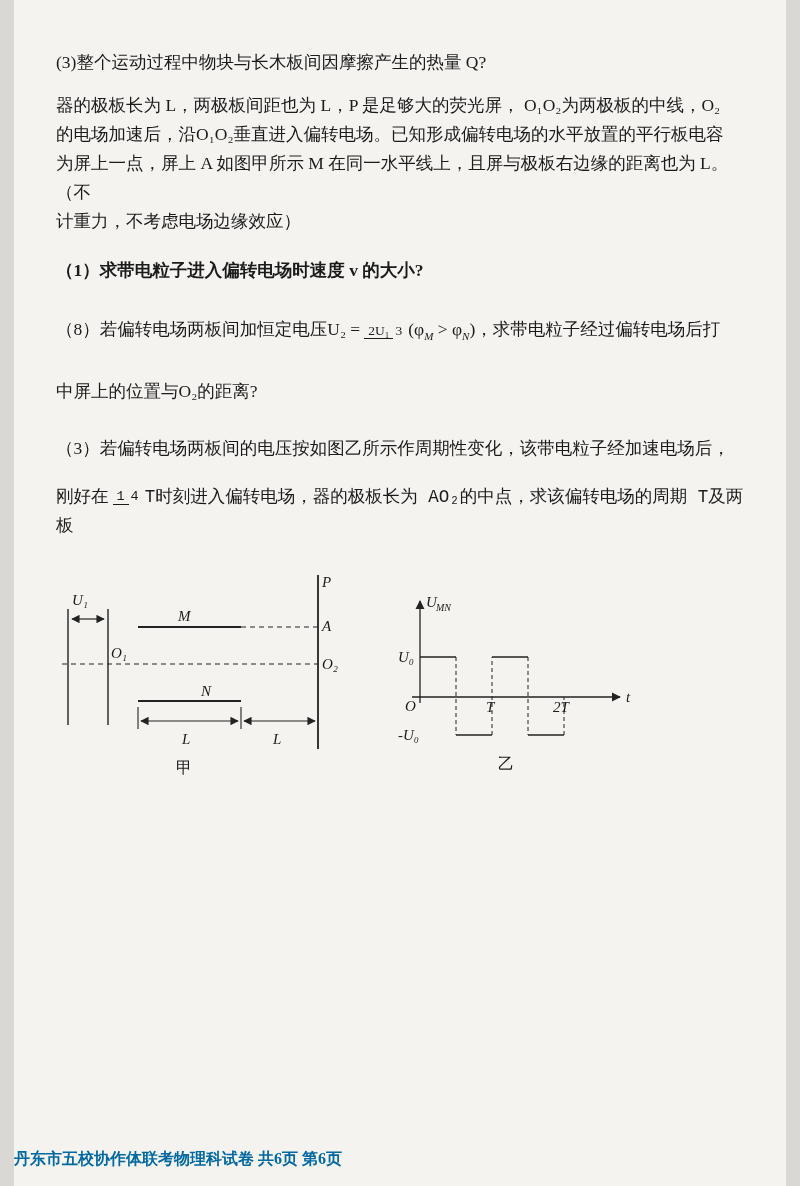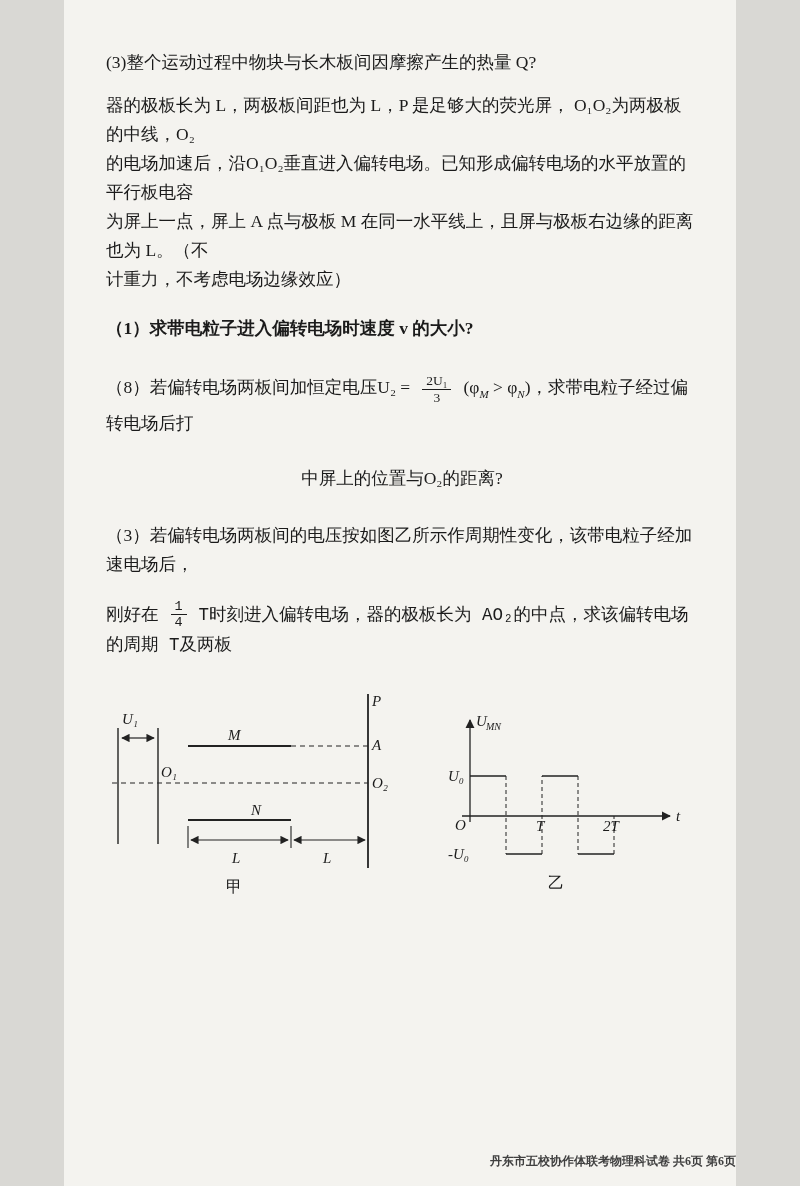--- a/index.html
+++ b/index.html
@@ -1,62 +1,62 @@
 <!DOCTYPE html>
 <html><head>
 <meta charset="utf-8">
 <style>
   html,body { margin:0; padding:0; background:#d9d8d4; }
   .page {
-    width:672px; height:1186px; background:#f4f3ef; position:relative;
+    width:772px; height:1186px; background:#f4f3ef; position:relative;
     margin:0 auto; overflow:hidden;
     font-family:"Liberation Serif","DejaVu Serif",serif;
     color:#1b1b1b;
   }
   .content { padding:48px 38px 0 42px; font-size:17.5px; }
   .line { line-height:29px; }
   .q14 { margin-bottom:14px; }
   .part1 { margin-top:20px;font-weight:bold; }
   .part2-l1 { margin-top:30px; }
-  .part2-l2 { margin-top:26px;text-align:center; }
+  .part2-l2 { margin-top:26px; }
   .part3-l1 { margin-top:28px; }
   .part3-l2 { margin-top:20px;font-family:Liberation Mono, monospace; }
   .part3-l3 { margin-top:22px; }
   .frac {
-    display:inline-flex; flex-direction:column; align-items:center;
-    vertical-align:middle; font-size:13.5px; line-height:1.15; margin:0 12px;
+    display:inline-flex; flex-direction:row; align-items:center;
+    vertical-align:middle; font-size:13.5px; line-height:1.15; margin:0 4px;
   }
   .frac .num { border-bottom:1.2px solid #1b1b1b; padding:0 4px; }
   .frac .den { padding:0 2px; }
   .msub { font-size:11px; vertical-align:sub; font-style:italic; }
   .figures { display:flex; margin-top:26px; align-items:flex-start; }
   .fig-yi-wrap { margin-top:22px; margin-left:12px; }
   svg line, svg path.stroke { stroke:#222; }
   svg text {
     font-family:"Liberation Serif","DejaVu Serif",serif;
     font-style:italic; font-size:15px; fill:#1b1b1b;
   }
   svg text.cap { font-style:normal; font-size:16px; }
   svg text.sub { font-size:10px; }
   .footer {
     position:absolute; bottom:16px; left:0; width:100%;
-    text-align:right; font-size:12px; font-weight:bold; color:#404040;
+    text-align:left; font-size:16px; font-weight:bold; color:#0369a1;
   }
 </style>
 </head>
 <body>
 
 <div class="page">
   <div class="content">
 
     <div class="line q14">(3)整个运动过程中物块与长木板间因摩擦产生的热量 Q?</div>
 
     <div class="line">器的极板长为 L，两极板间距也为 L，P 是足够大的荧光屏， O₁O₂为两极板的中线，O₂</div>
     <div class="line">的电场加速后，沿O₁O₂垂直进入偏转电场。已知形成偏转电场的水平放置的平行板电容</div>
-    <div class="line">为屏上一点，屏上 A 点与极板 M 在同一水平线上，且屏与极板右边缘的距离也为 L。（不</div>
+    <div class="line">为屏上一点，屏上 A 如图甲所示 M 在同一水平线上，且屏与极板右边缘的距离也为 L。（不</div>
     <div class="line">计重力，不考虑电场边缘效应）</div>
 
     <div class="line part1">（1）求带电粒子进入偏转电场时速度 v 的大小?</div>
 
     <div class="line part2-l1">
       <span>（8）若偏转电场两板间加恒定电压U₂ =</span><span class="frac">
           <span class="num">2U₁</span>
           <span class="den">3</span>
         </span><span>(φ</span><span class="msub">M</span><span> &gt; φ</span><span class="msub">N</span><span>)，求带电粒子经过偏转电场后打</span>
     </div>

